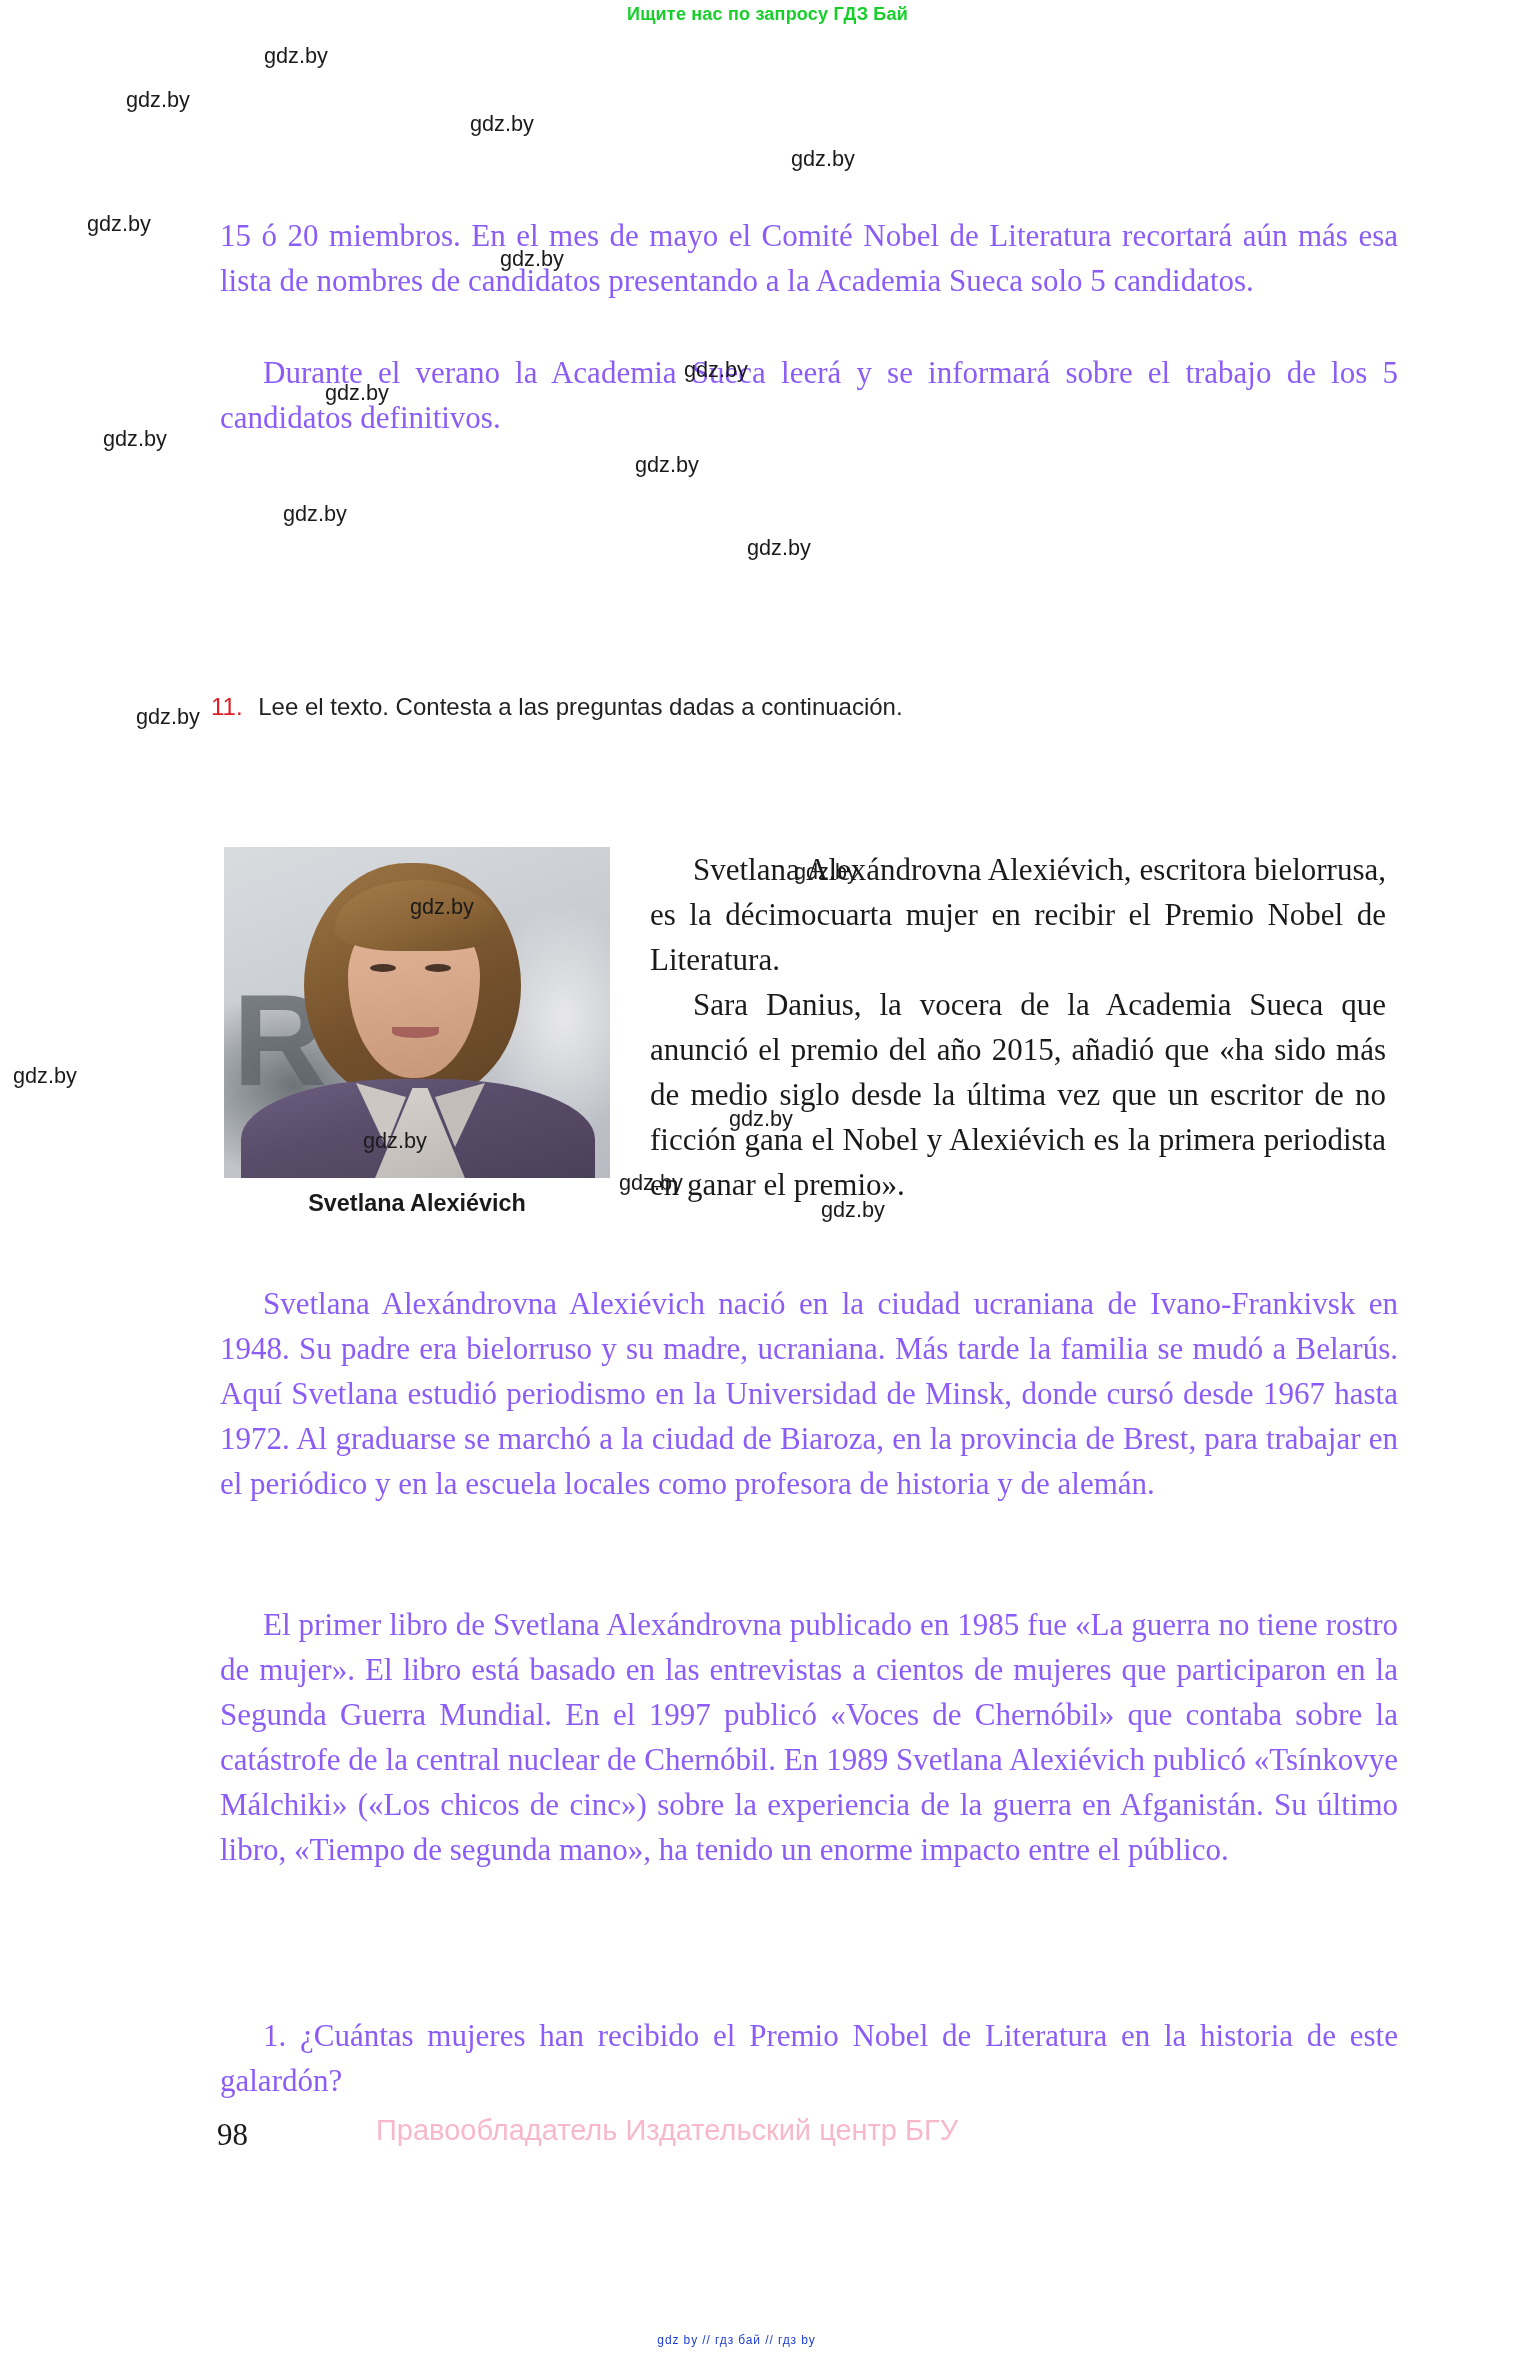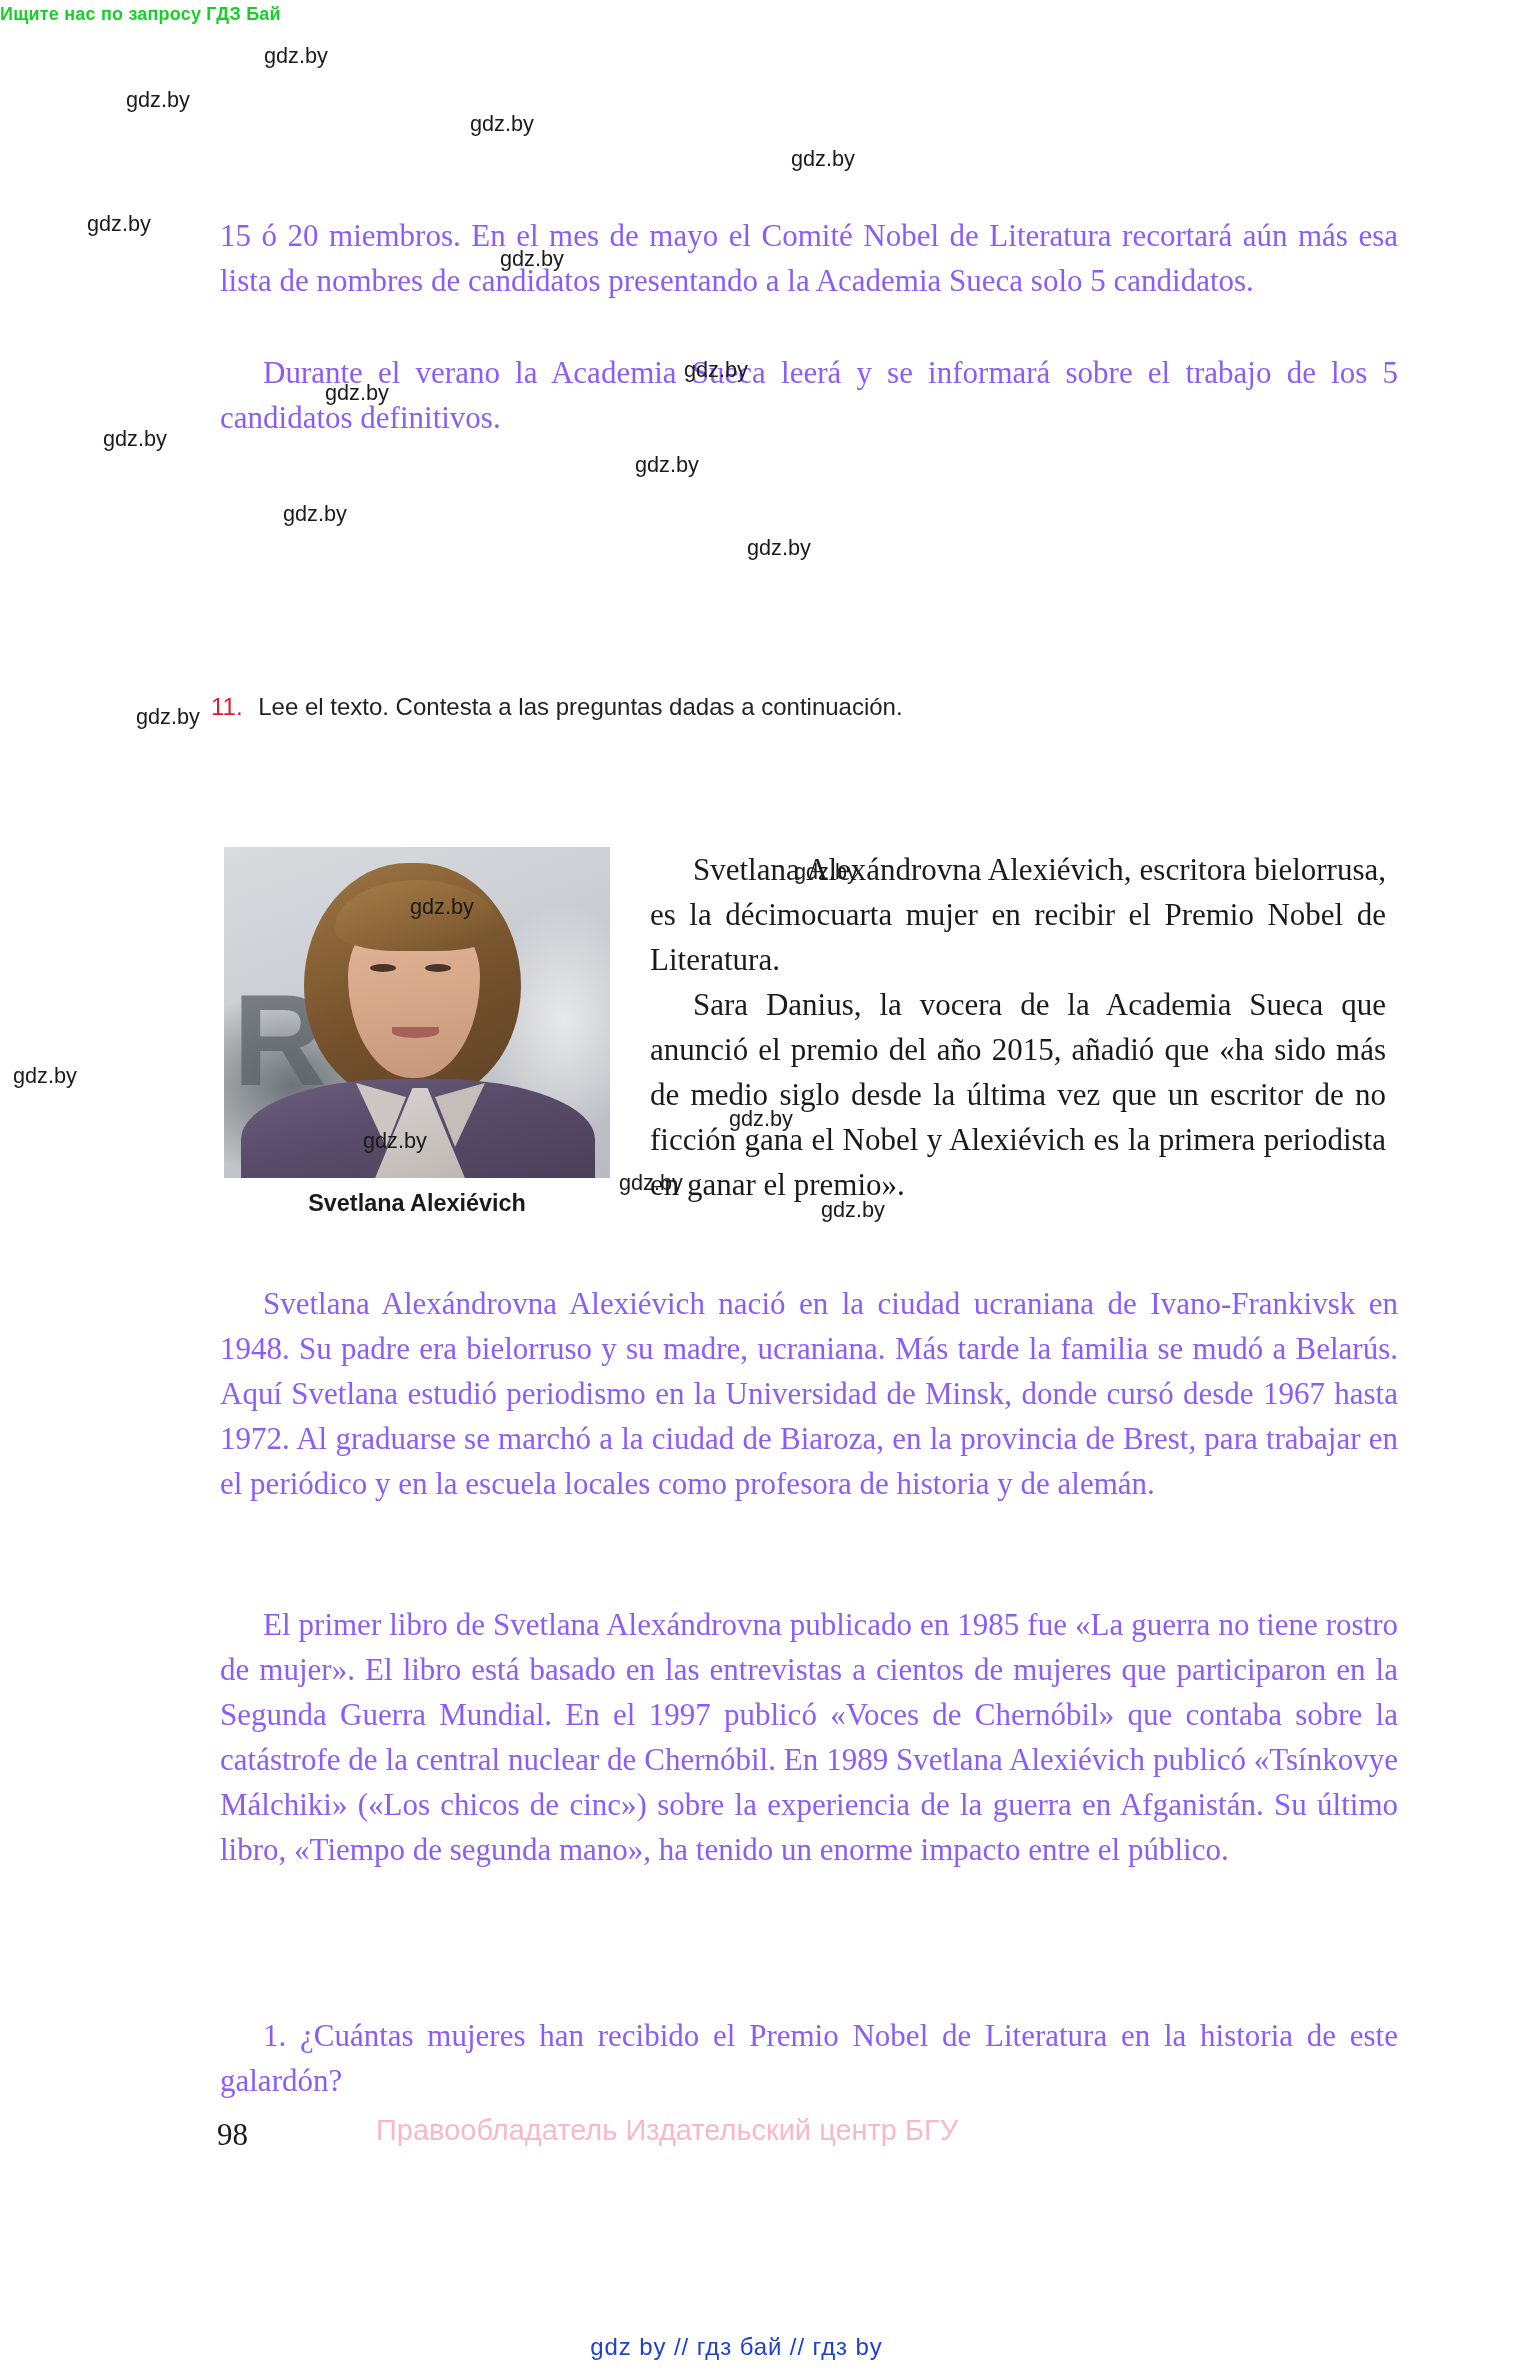--- a/index.html
+++ b/index.html
@@ -17,20 +17,21 @@
     background: #ffffff;
     overflow: hidden;
   }
 
   
   .promo-header {
     position: absolute;
     top: 3.5px;
     left: 0;
     width: 1535px;
+    text-align: center;
     font-family: "Liberation Sans", sans-serif;
     font-size: 18px;
     font-weight: bold;
     color: #16d02a;
     letter-spacing: 0.2px;
   }
 
   
   .corner-block {
     position: absolute;
@@ -236,21 +237,21 @@
     color: #f7b9c9;
     white-space: nowrap;
   }
   .footer-link {
     position: absolute;
     left: 0;
     top: 2333px;
     width: 1473px;
     text-align: center;
     font-family: "Liberation Sans", sans-serif;
-    font-size: 24px;
+    font-size: 12px;
     color: #1f3fd0;
     letter-spacing: 0.9px;
   }
 </style>
 </head>
 <body>
 
 <div id="page">
 
   <div class="promo-header">Ищите нас по запросу ГДЗ Бай</div>

